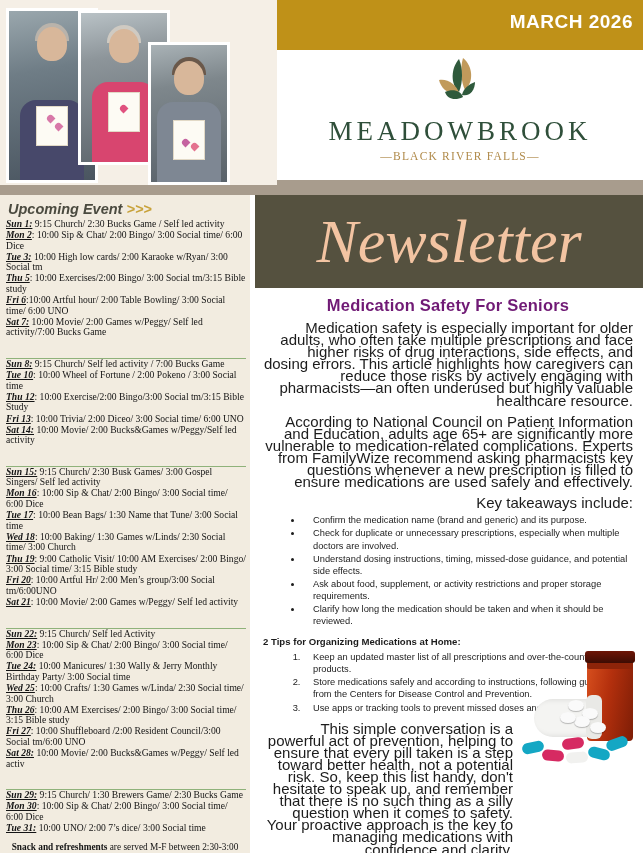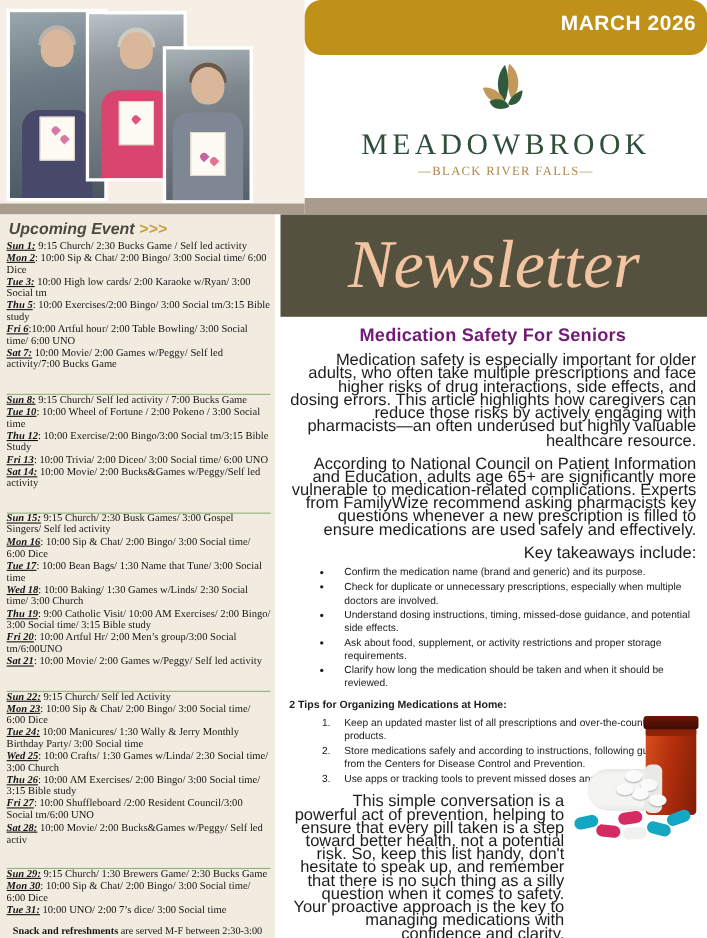--- a/index.html
+++ b/index.html
@@ -8,21 +8,21 @@
     background:#ffffff;
     font-family:"Liberation Sans", sans-serif;
     overflow:hidden;
     position:relative;
   }
   .page{position:relative;width:643px;height:853px;overflow:hidden;background:#fff;}
 
   
   .header{position:absolute;left:0;top:0;width:643px;height:195px;}
   .photo-zone{position:absolute;left:0;top:0;width:277px;height:185px;background:#f5efe6;overflow:hidden;}
-  .gold-bar{position:absolute;left:277px;top:0;width:366px;height:50px;background:#bf9118;border-radius:15px;}
+  .gold-bar{position:absolute;left:277px;top:0;width:366px;height:50px;background:#bf9118;}
   .gold-bar .month{
     position:absolute;right:10px;top:11px;
     color:#ffffff;font-weight:bold;font-size:19px;letter-spacing:.5px;
     font-family:"Liberation Sans", sans-serif;
   }
   .logo-zone{position:absolute;left:277px;top:50px;width:366px;height:130px;background:#fff;}
   .logo-mark{position:absolute;left:50%;top:6px;transform:translateX(-50%);width:62px;height:60px;}
   .logo-name{
     position:absolute;left:0;top:66px;width:366px;text-align:center;
     font-family:"Liberation Serif", serif;font-size:27px;letter-spacing:4px;color:#2f4f3a;

